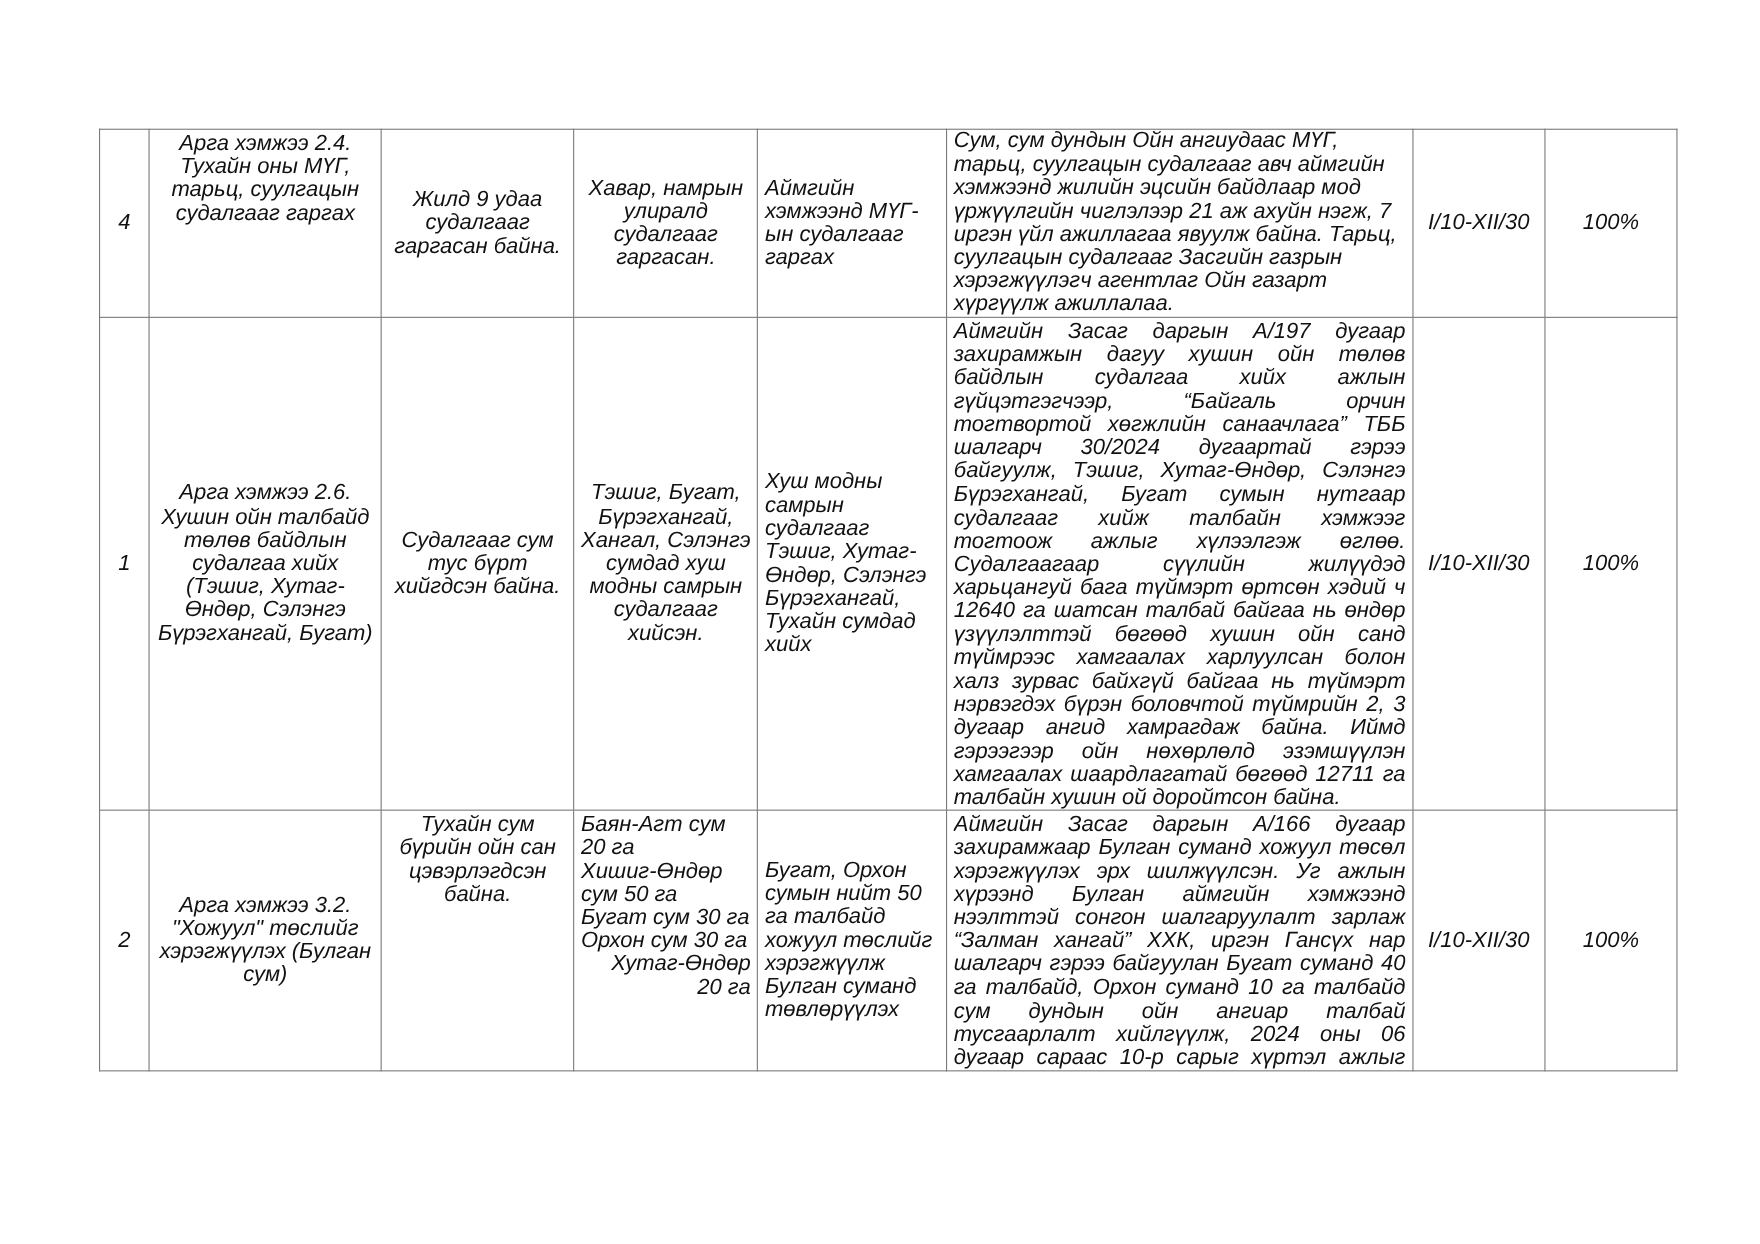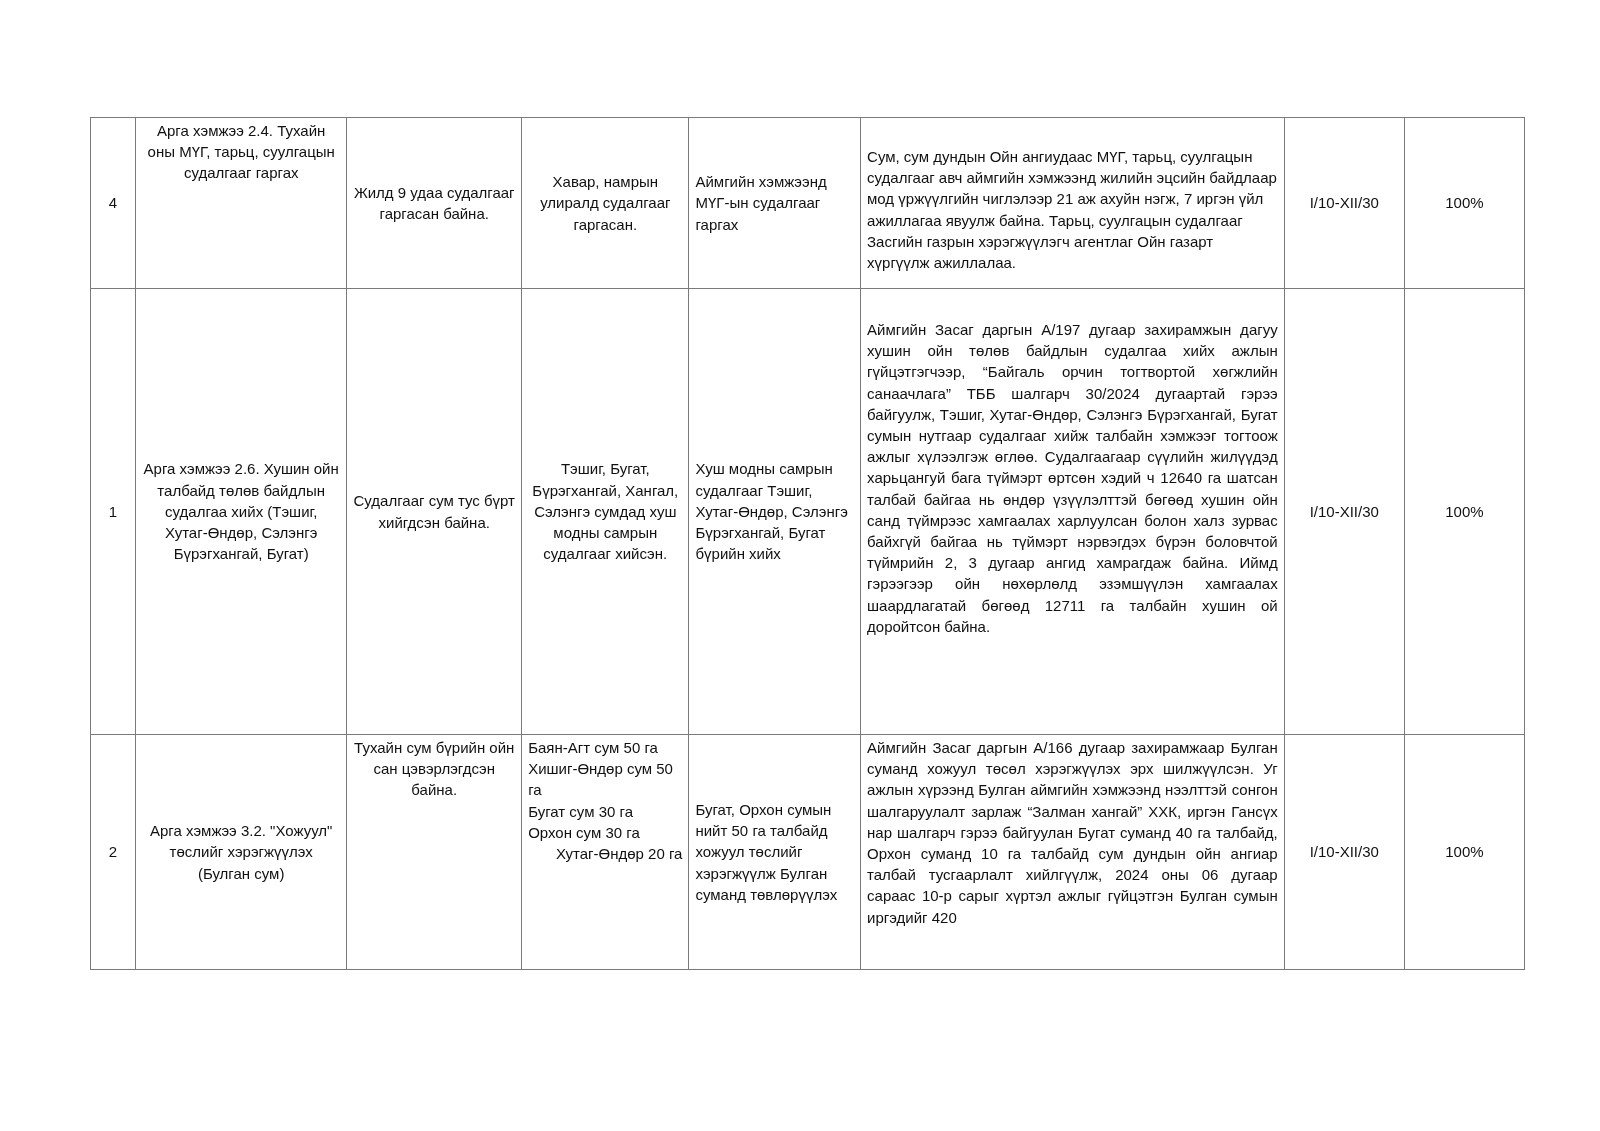--- a/index.html
+++ b/index.html
@@ -19,24 +19,25 @@
       position: absolute;
       left: 90px;
       top: 117px;
       border-collapse: collapse;
       table-layout: fixed;
       width: 1435px;
     }
     .page-table td {
       border: 1.5px solid #7a7a7a;
       vertical-align: middle;
-      font-size: 15px;
+      font-size: 20px;
       line-height: 21.2px;
       padding: 0 6px;
       overflow: hidden;
+      font-style: italic;
     }
     .c-num { width: 42px; text-align: center; }
     .c-measure { width: 197px; text-align: center; }
     .c-result { width: 163px; text-align: center; }
     .c-perf { width: 156px; text-align: center; }
     .c-target { width: 160px; text-align: left; }
     .c-report { width: 395px; text-align: justify; }
     .c-date { width: 112px; text-align: center; }
     .c-pct { width: 112px; text-align: center; }
 
@@ -49,21 +50,21 @@
     .row-c { height: 235px; }
 
     .goal-cell {
       background: #f1dcdb;
       text-align: center;
       font-weight: bold;
       font-style: italic;
       font-size: 17.5px;
       padding: 0 !important;
     }
-    .report-text { display: block; margin-top: 28px; }
+    .report-text { display: block; }
     .report-clip {
       display: block;
       max-height: 234px;
       overflow: hidden;
       text-align: justify;
     }
     .list-line { display: block; }
     .list-line.center { text-align: right; }
     .row-a .c-report { vertical-align: top; text-align: left; }
     .row-b .c-report { vertical-align: top; padding-top: 2px; }
@@ -99,34 +100,34 @@
     <td class="c-date">I/10-XII/30</td>
     <td class="c-pct">100%</td>
   </tr>
 
 
   <tr class="row-b">
     <td class="c-num">1</td>
     <td class="c-measure">Арга хэмжээ 2.6. Хушин ойн талбайд төлөв байдлын судалгаа хийх (Тэшиг, Хутаг-Өндөр, Сэлэнгэ Бүрэгхангай, Бугат)</td>
     <td class="c-result">Судалгааг сум тус бүрт хийгдсэн байна.</td>
     <td class="c-perf">Тэшиг, Бугат, Бүрэгхангай, Хангал, Сэлэнгэ сумдад хуш модны самрын судалгааг хийсэн.</td>
-    <td class="c-target">Хуш модны самрын судалгааг Тэшиг, Хутаг-Өндөр, Сэлэнгэ Бүрэгхангай, Бугат бүрийн хийх</td>
+    <td class="c-target">Хуш модны самрын судалгааг Тэшиг, Хутаг-Өндөр, Сэлэнгэ Бүрэгхангай, Тухайн сумдад хийх</td>
     <td class="c-report">
       <span class="report-text">Аймгийн Засаг даргын А/197 дугаар захирамжын дагуу хушин ойн төлөв байдлын судалгаа хийх ажлын гүйцэтгэгчээр, “Байгаль орчин тогтвортой хөгжлийн санаачлага” ТББ шалгарч 30/2024 дугаартай гэрээ байгуулж, Тэшиг, Хутаг-Өндөр, Сэлэнгэ Бүрэгхангай, Бугат сумын нутгаар судалгааг хийж талбайн хэмжээг тогтоож ажлыг хүлээлгэж өглөө. Судалгаагаар сүүлийн жилүүдэд харьцангуй бага түймэрт өртсөн хэдий ч 12640 га шатсан талбай байгаа нь өндөр үзүүлэлттэй бөгөөд хушин ойн санд түймрээс хамгаалах харлуулсан болон халз зурвас байхгүй байгаа нь түймэрт нэрвэгдэх бүрэн боловчтой түймрийн 2, 3 дугаар ангид хамрагдаж байна. Иймд гэрээгээр ойн нөхөрлөлд эзэмшүүлэн хамгаалах шаардлагатай бөгөөд 12711 га талбайн хушин ой доройтсон байна.</span>
     </td>
     <td class="c-date">I/10-XII/30</td>
     <td class="c-pct">100%</td>
   </tr>
 
   <tr class="row-c">
     <td class="c-num">2</td>
     <td class="c-measure">Арга хэмжээ 3.2. "Хожуул" төслийг хэрэгжүүлэх (Булган сум)</td>
     <td class="c-result top" style="padding-top: 2px;">Тухайн сум бүрийн ойн сан цэвэрлэгдсэн байна.</td>
     <td class="c-perf top left" style="padding-top: 2px;">
-      <span class="list-line">Баян-Агт сум 50 га</span>
+      <span class="list-line">Баян-Агт сум 20 га</span>
       <span class="list-line">Хишиг-Өндөр сум 50 га</span>
       <span class="list-line">Бугат сум 30 га</span>
       <span class="list-line">Орхон сум 30 га</span>
       <span class="list-line center">Хутаг-Өндөр 20 га</span>
     </td>
     <td class="c-target">Бугат, Орхон сумын нийт 50 га талбайд хожуул төслийг хэрэгжүүлж Булган суманд төвлөрүүлэх</td>
     <td class="c-report">
       <span class="report-clip">Аймгийн Засаг даргын А/166 дугаар захирамжаар Булган суманд хожуул төсөл хэрэгжүүлэх эрх шилжүүлсэн. Уг ажлын хүрээнд Булган аймгийн хэмжээнд нээлттэй сонгон шалгаруулалт зарлаж “Залман хангай” ХХК, иргэн Гансүх нар шалгарч гэрээ байгуулан Бугат суманд 40 га талбайд, Орхон суманд 10 га талбайд сум дундын ойн ангиар талбай тусгаарлалт хийлгүүлж, 2024 оны 06 дугаар сараас 10-р сарыг хүртэл ажлыг гүйцэтгэн Булган сумын иргэдийг 420</span>
     </td>
     <td class="c-date">I/10-XII/30</td>

